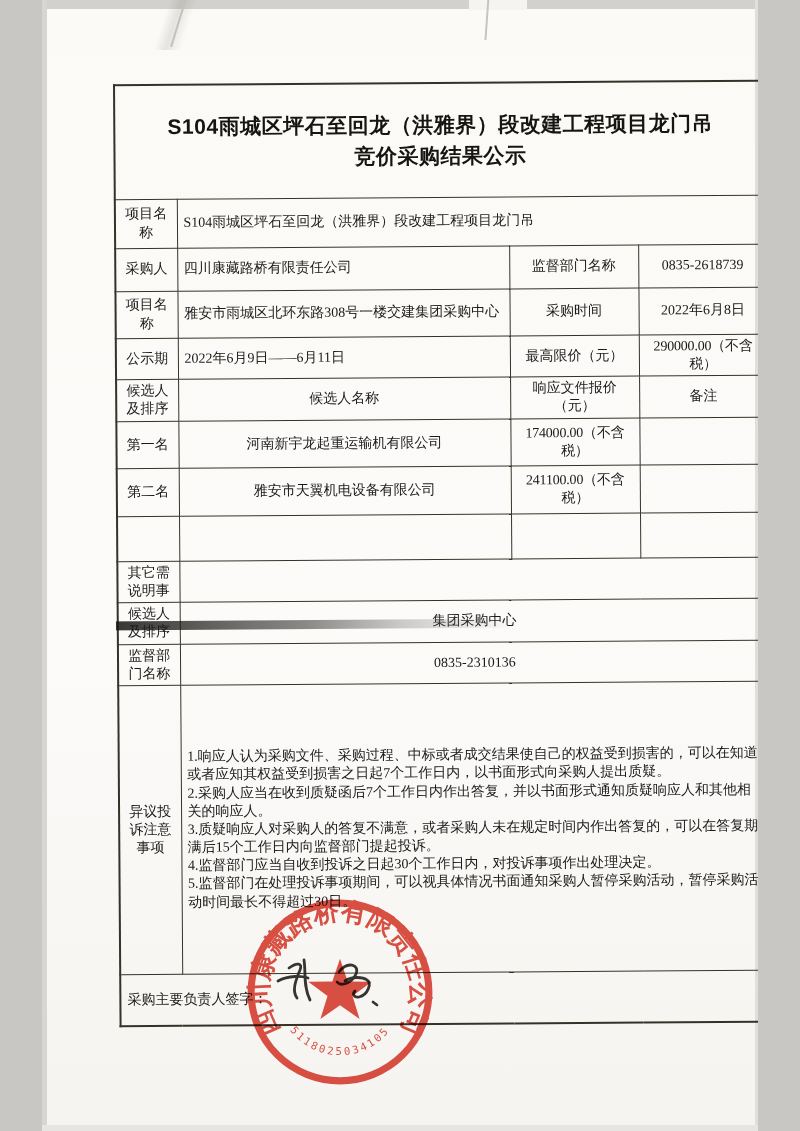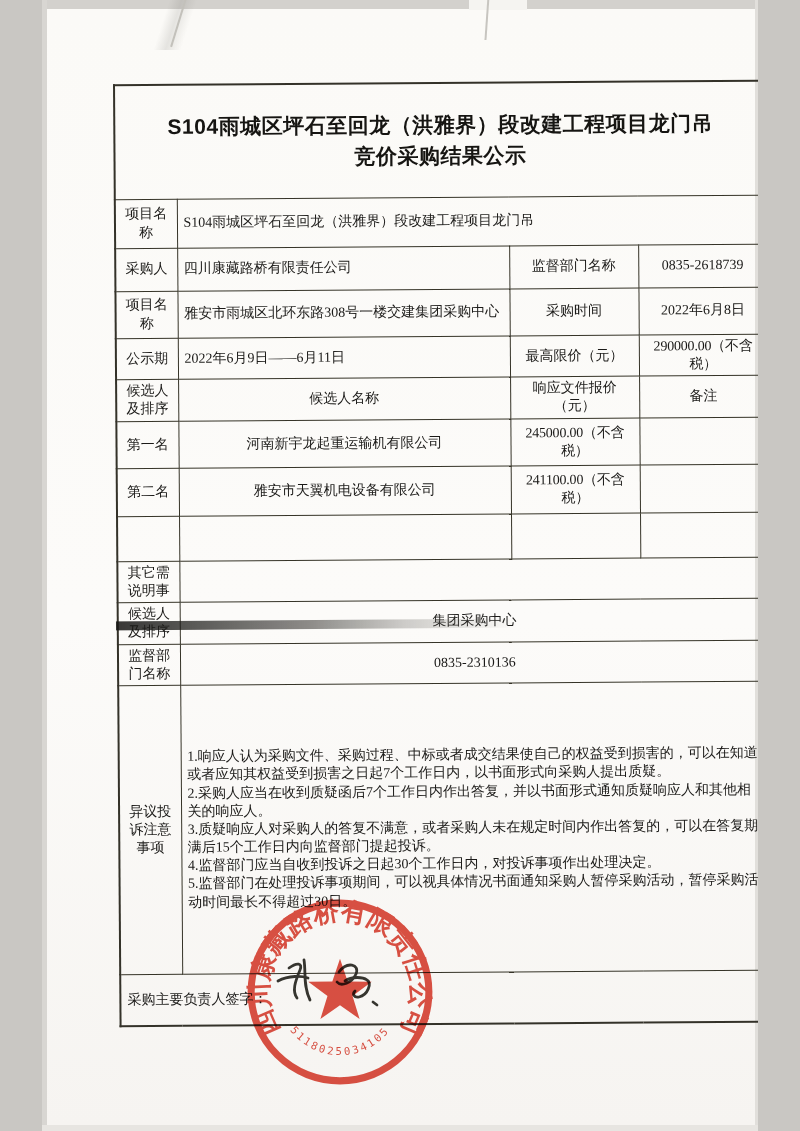--- a/index.html
+++ b/index.html
@@ -95,21 +95,21 @@
       </tr>
       <tr class="h42">
         <td class="lbl">候选人及排序</td>
         <td class="ctr">候选人名称</td>
         <td class="ctr">响应文件报价（元）</td>
         <td class="ctr">备注</td>
       </tr>
       <tr class="h47">
         <td class="lbl">第一名</td>
         <td class="ctr">河南新宇龙起重运输机有限公司</td>
-        <td class="bid">245000.00（不含税）</td>
+        <td class="bid">174000.00（不含税）</td>
         <td class="ctr"></td>
       </tr>
       <tr class="h48">
         <td class="lbl">第二名</td>
         <td class="ctr">雅安市天翼机电设备有限公司</td>
         <td class="bid">241100.00（不含税）</td>
         <td class="ctr"></td>
       </tr>
       <tr class="h45">
         <td class="lbl"></td>

